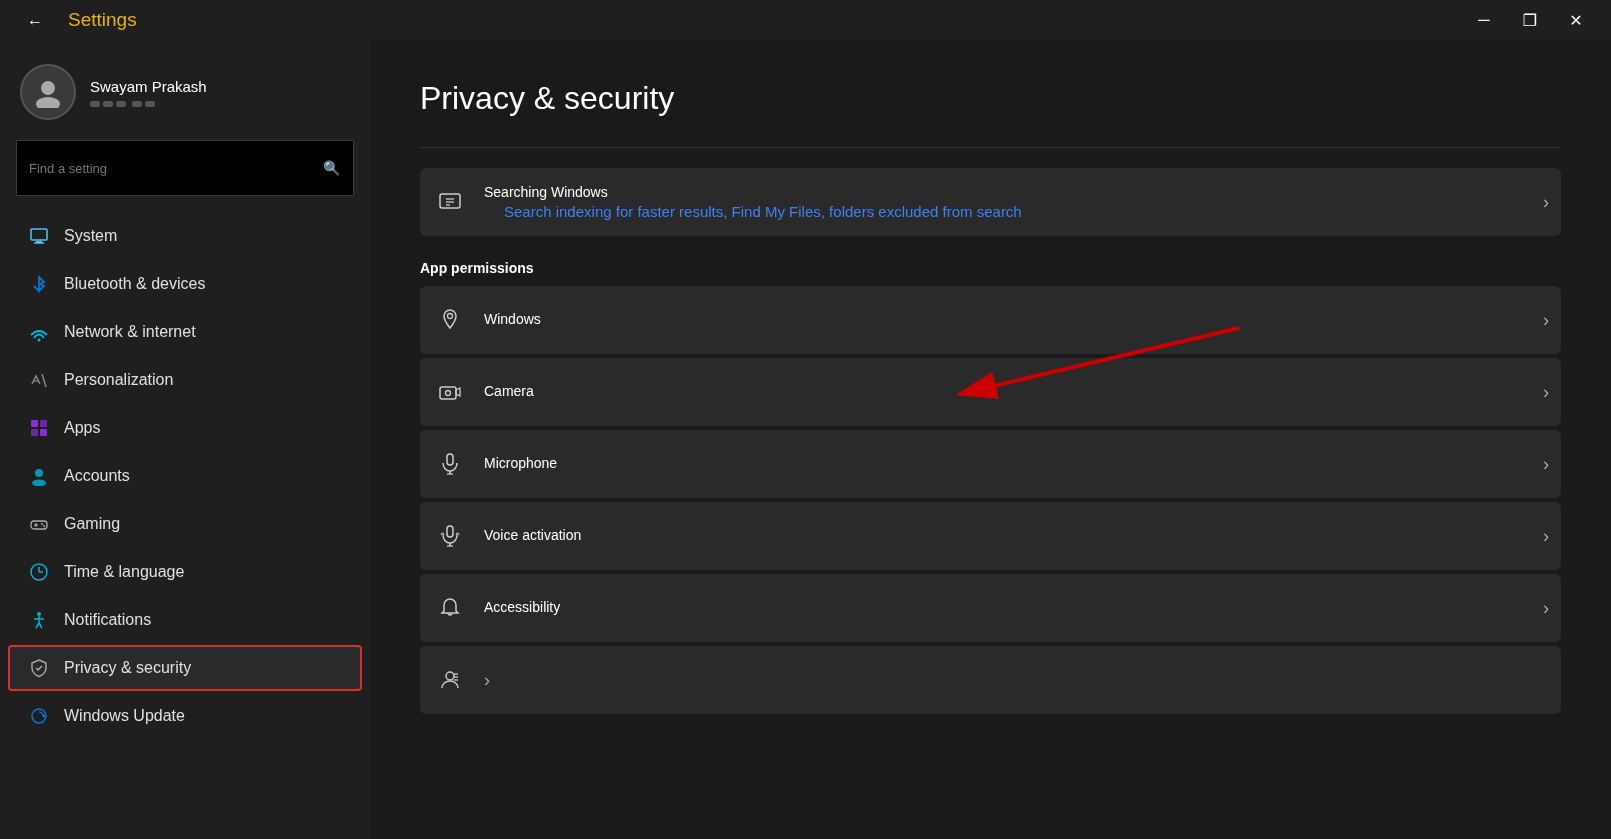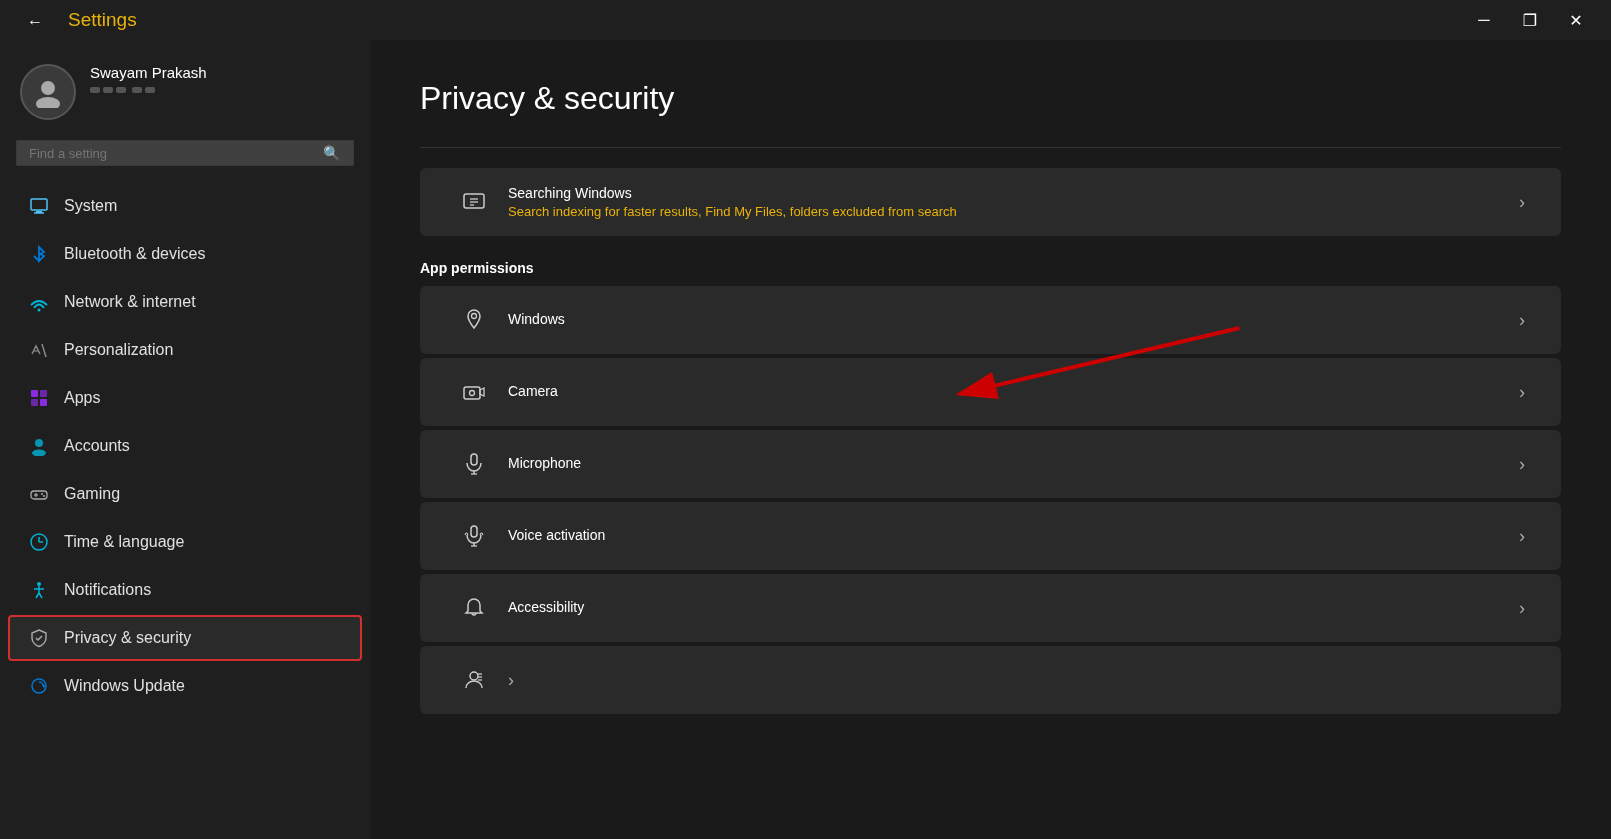--- a/index.html
+++ b/index.html
@@ -64,20 +64,21 @@
       display: flex;
       flex-direction: column;
       flex-shrink: 0;
       overflow-y: auto;
       padding-bottom: 20px;
     }
 
     
     .user-profile {
       display: flex;
+      align-items: center;
       gap: 14px;
       padding: 24px 20px 20px 20px;
     }
     .avatar {
       width: 56px;
       height: 56px;
       border-radius: 50%;
       background: #3a3a3a;
       display: flex;
       align-items: center;
@@ -100,23 +101,23 @@
       border-radius: 2px;
     }
 
     
     .search-container {
       padding: 0 16px 16px 16px;
     }
     .search-box {
       display: flex;
       align-items: center;
-      background: #404040;
+      background: #000000;
       border-radius: 1px;
-      padding: 4px 12px;
+      padding: 19px 12px;
       gap: 8px;
       border: 1px solid #3a3a3a;
       cursor: text;
     }
     .search-box input {
       background: transparent;
       border: none;
       outline: none;
       color: #aaa;
       font-size: 13px;
@@ -169,39 +170,39 @@
       background: #333;
       margin-bottom: 20px;
     }
 
     
     .settings-row {
       display: flex;
       align-items: center;
       background: #2a2a2a;
       border-radius: 6px;
-      padding: 16px 36px;
+      padding: 16px 12px;
       margin-bottom: 4px;
       cursor: pointer;
       min-height: 68px;
     }
     .row-icon {
       width: 36px;
       height: 36px;
       display: flex;
       align-items: center;
       justify-content: center;
       font-size: 20px;
       color: #ccc;
       flex-shrink: 0;
       margin-right: 16px;
     }
     .row-text { flex: 1; }
     .row-title { font-size: 14px; color: #ffffff; margin-bottom: 3px; }
-    .row-subtitle { font-size: 13px; color: #eab308; }
+    .row-subtitle { font-size: 15px; color: #3b82f6; margin-left: 20px; }
     .row-chevron { color: #aaa; font-size: 18px; }
 
     
     .section-header {
       font-size: 14px;
       font-weight: 700;
       color: #ffffff;
       padding: 20px 0 10px 0;
     }
 

